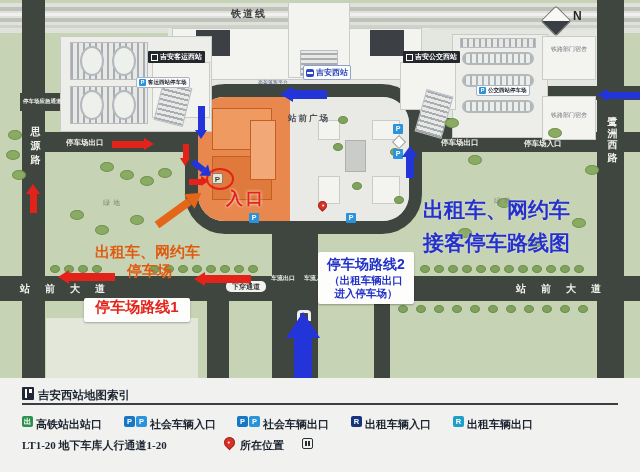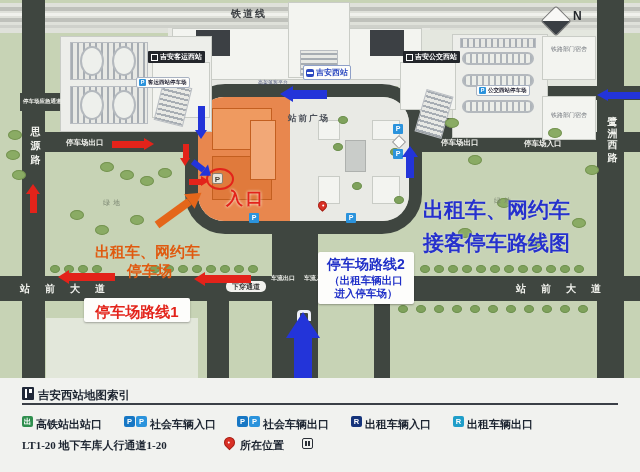--- a/index.html
+++ b/index.html
@@ -261,21 +261,21 @@
   <div class="a" style="left:157px;top:216px;width:62px;height:18px;transform:rotate(-36deg);transform-origin:left center;">
     <div class="shaft" style="left:0;top:5px;width:40px;height:8px;background:#e4661a;"></div>
     <div class="tri" style="left:40px;top:0;border-top:9px solid transparent;border-bottom:9px solid transparent;border-left:15px solid #e4661a;"></div>
   </div>
 
   <div class="a" style="left:226px;top:187px;font-size:17px;font-weight:bold;color:#e3231a;letter-spacing:3px;text-shadow:0 0 3px #fff;">入口</div>
   <div class="a" style="left:95px;top:243px;font-size:15px;font-weight:bold;color:#e05a10;white-space:nowrap;">出租车、网约车</div>
   <div class="a" style="left:127px;top:262px;font-size:15px;font-weight:bold;color:#e05a10;white-space:nowrap;">停车场</div>
   <div class="a" style="left:423px;top:196px;font-size:21px;font-weight:bold;color:#2631cd;white-space:nowrap;text-shadow:0 0 2px #dfe8d8;">出租车、网约车</div>
   <div class="a" style="left:423px;top:229px;font-size:21px;font-weight:bold;color:#2631cd;white-space:nowrap;text-shadow:0 0 2px #dfe8d8;">接客停车路线图</div>
-  <div class="a" style="left:84px;top:298px;width:106px;height:24px;background:#fdfdfb;border-radius:2px;box-shadow:0 1px 2px rgba(0,0,0,.3);display:flex;align-items:flex-end;justify-content:center;">
+  <div class="a" style="left:84px;top:298px;width:106px;height:24px;background:#fdfdfb;border-radius:2px;box-shadow:0 1px 2px rgba(0,0,0,.3);display:flex;align-items:flex-start;justify-content:center;">
     <span style="font-size:15px;font-weight:bold;color:#e3231a;">停车场路线1</span>
   </div>
   <div class="a" style="left:318px;top:252px;width:96px;height:52px;background:#fdfdfb;border-radius:2px;box-shadow:0 1px 2px rgba(0,0,0,.3);display:flex;flex-direction:column;align-items:center;justify-content:center;line-height:1.25;">
     <span style="font-size:14px;font-weight:bold;color:#2030c8;">停车场路线2</span>
     <span style="font-size:10.5px;font-weight:bold;color:#2030c8;">（出租车辆出口</span>
     <span style="font-size:10.5px;font-weight:bold;color:#2030c8;">进入停车场）</span>
   </div>
 
   <div class="a" style="left:0;top:378px;width:640px;height:94px;background:#f1f2ef;"></div>
   <div class="a" style="left:22px;top:387px;width:12px;height:13px;background:#202838;border-radius:1px;">

